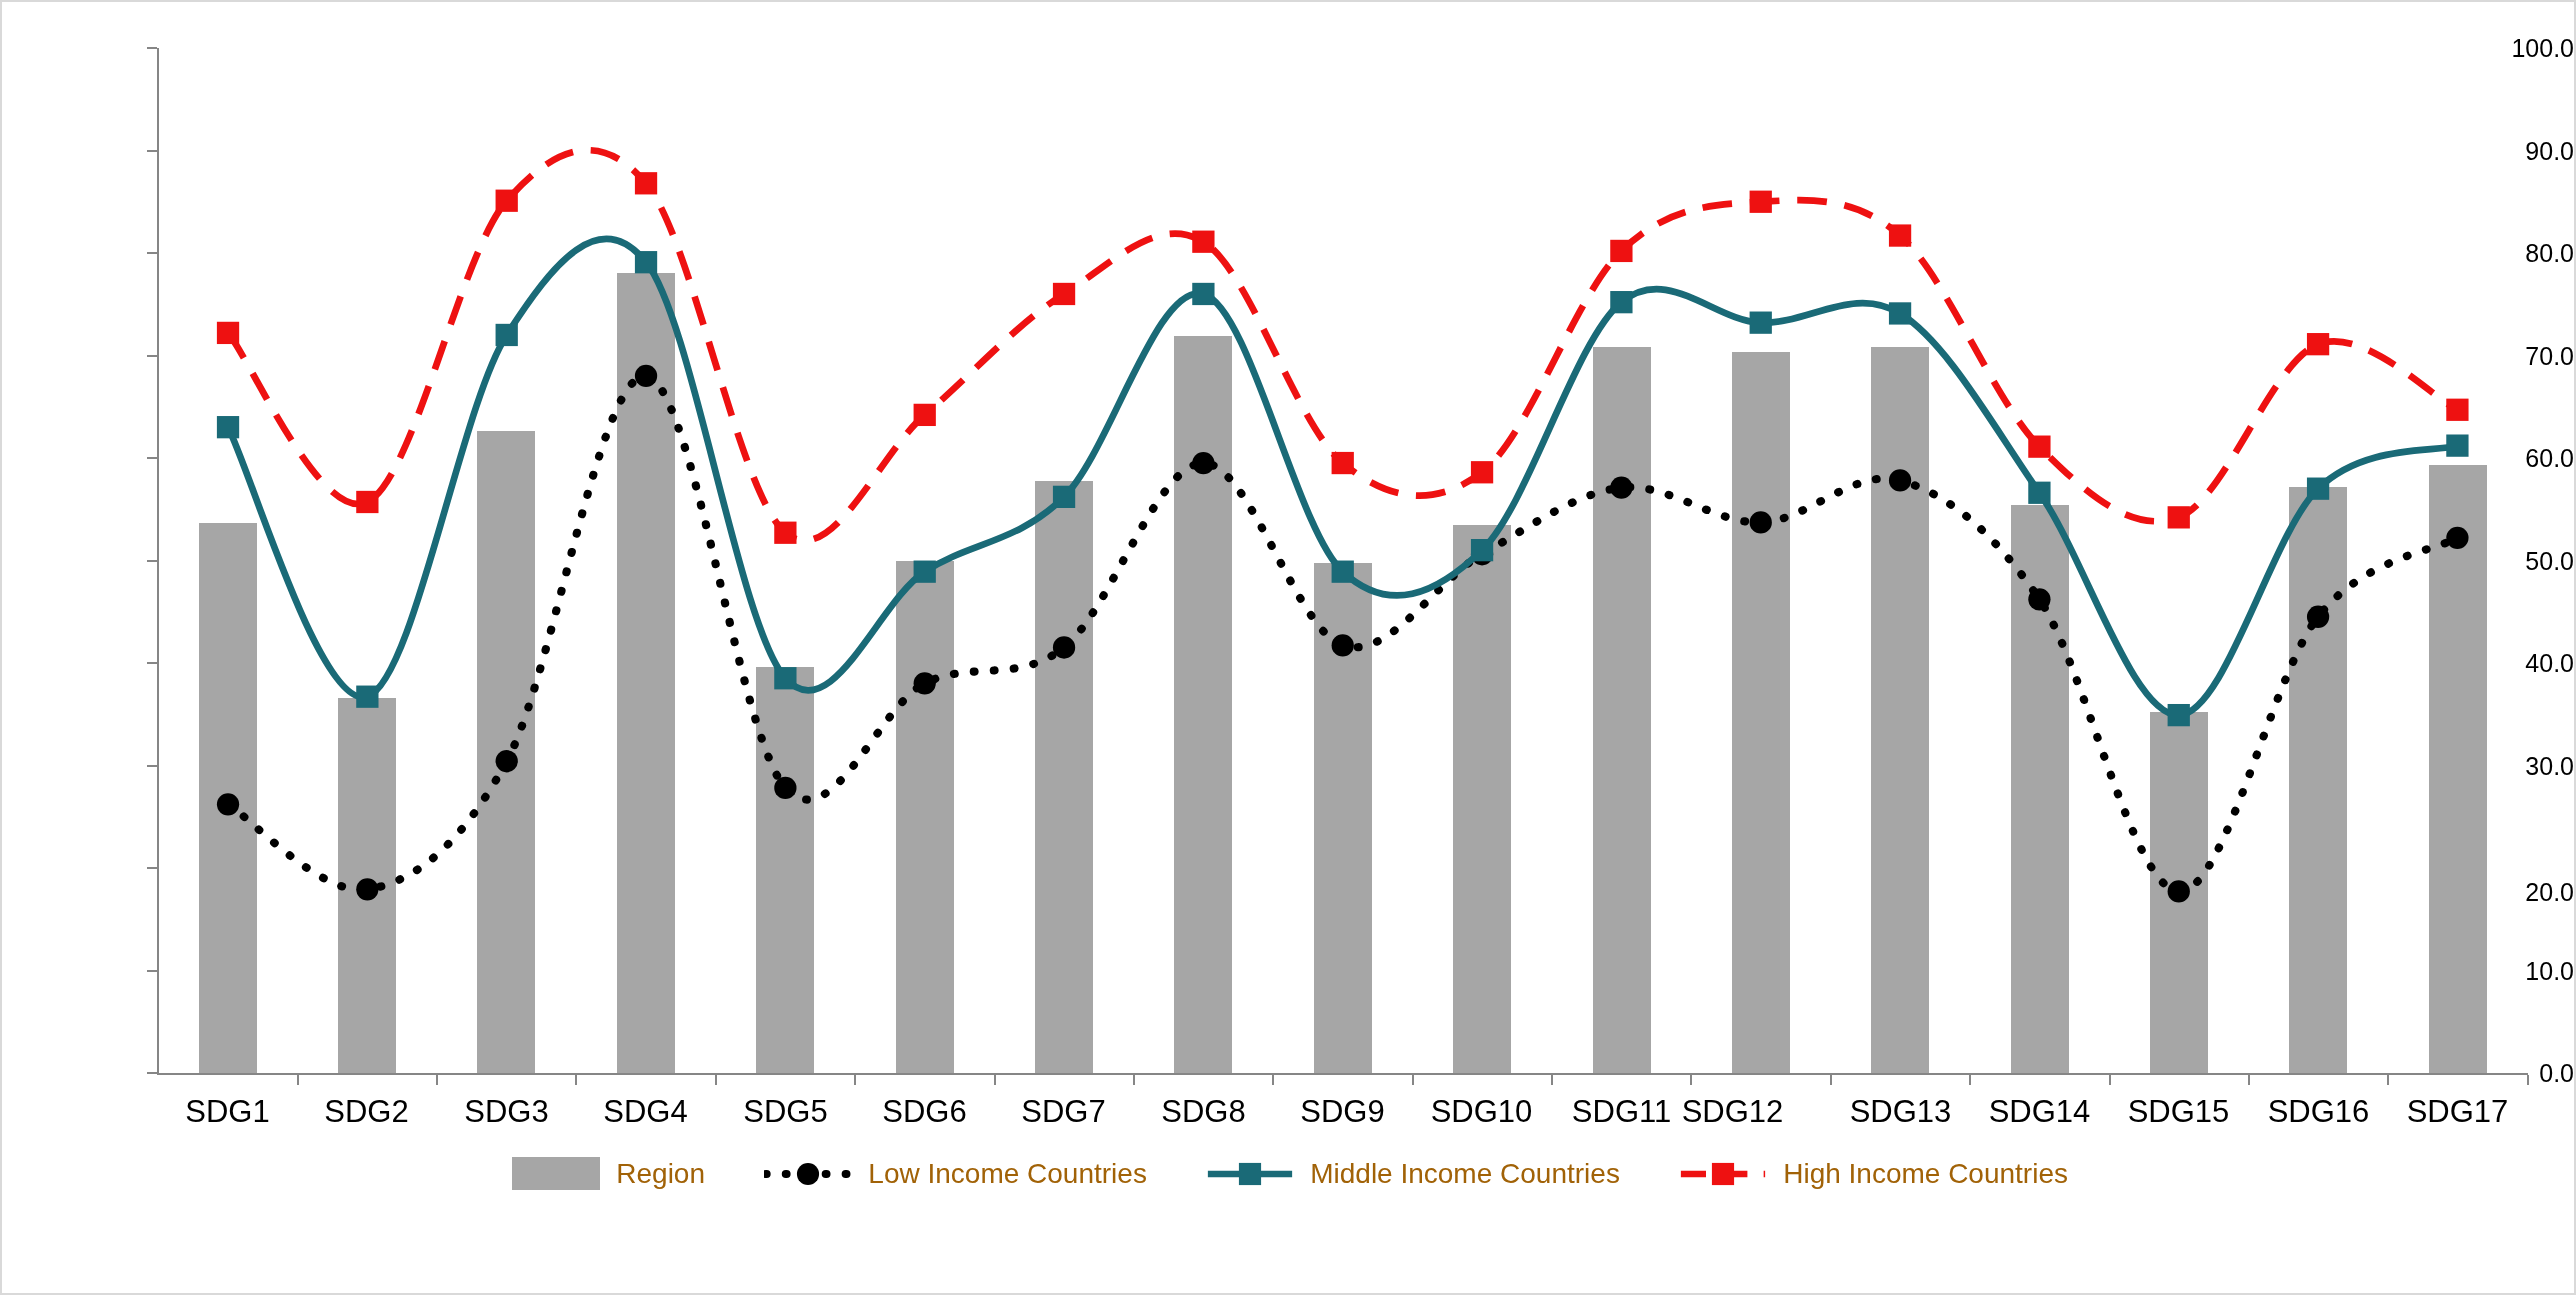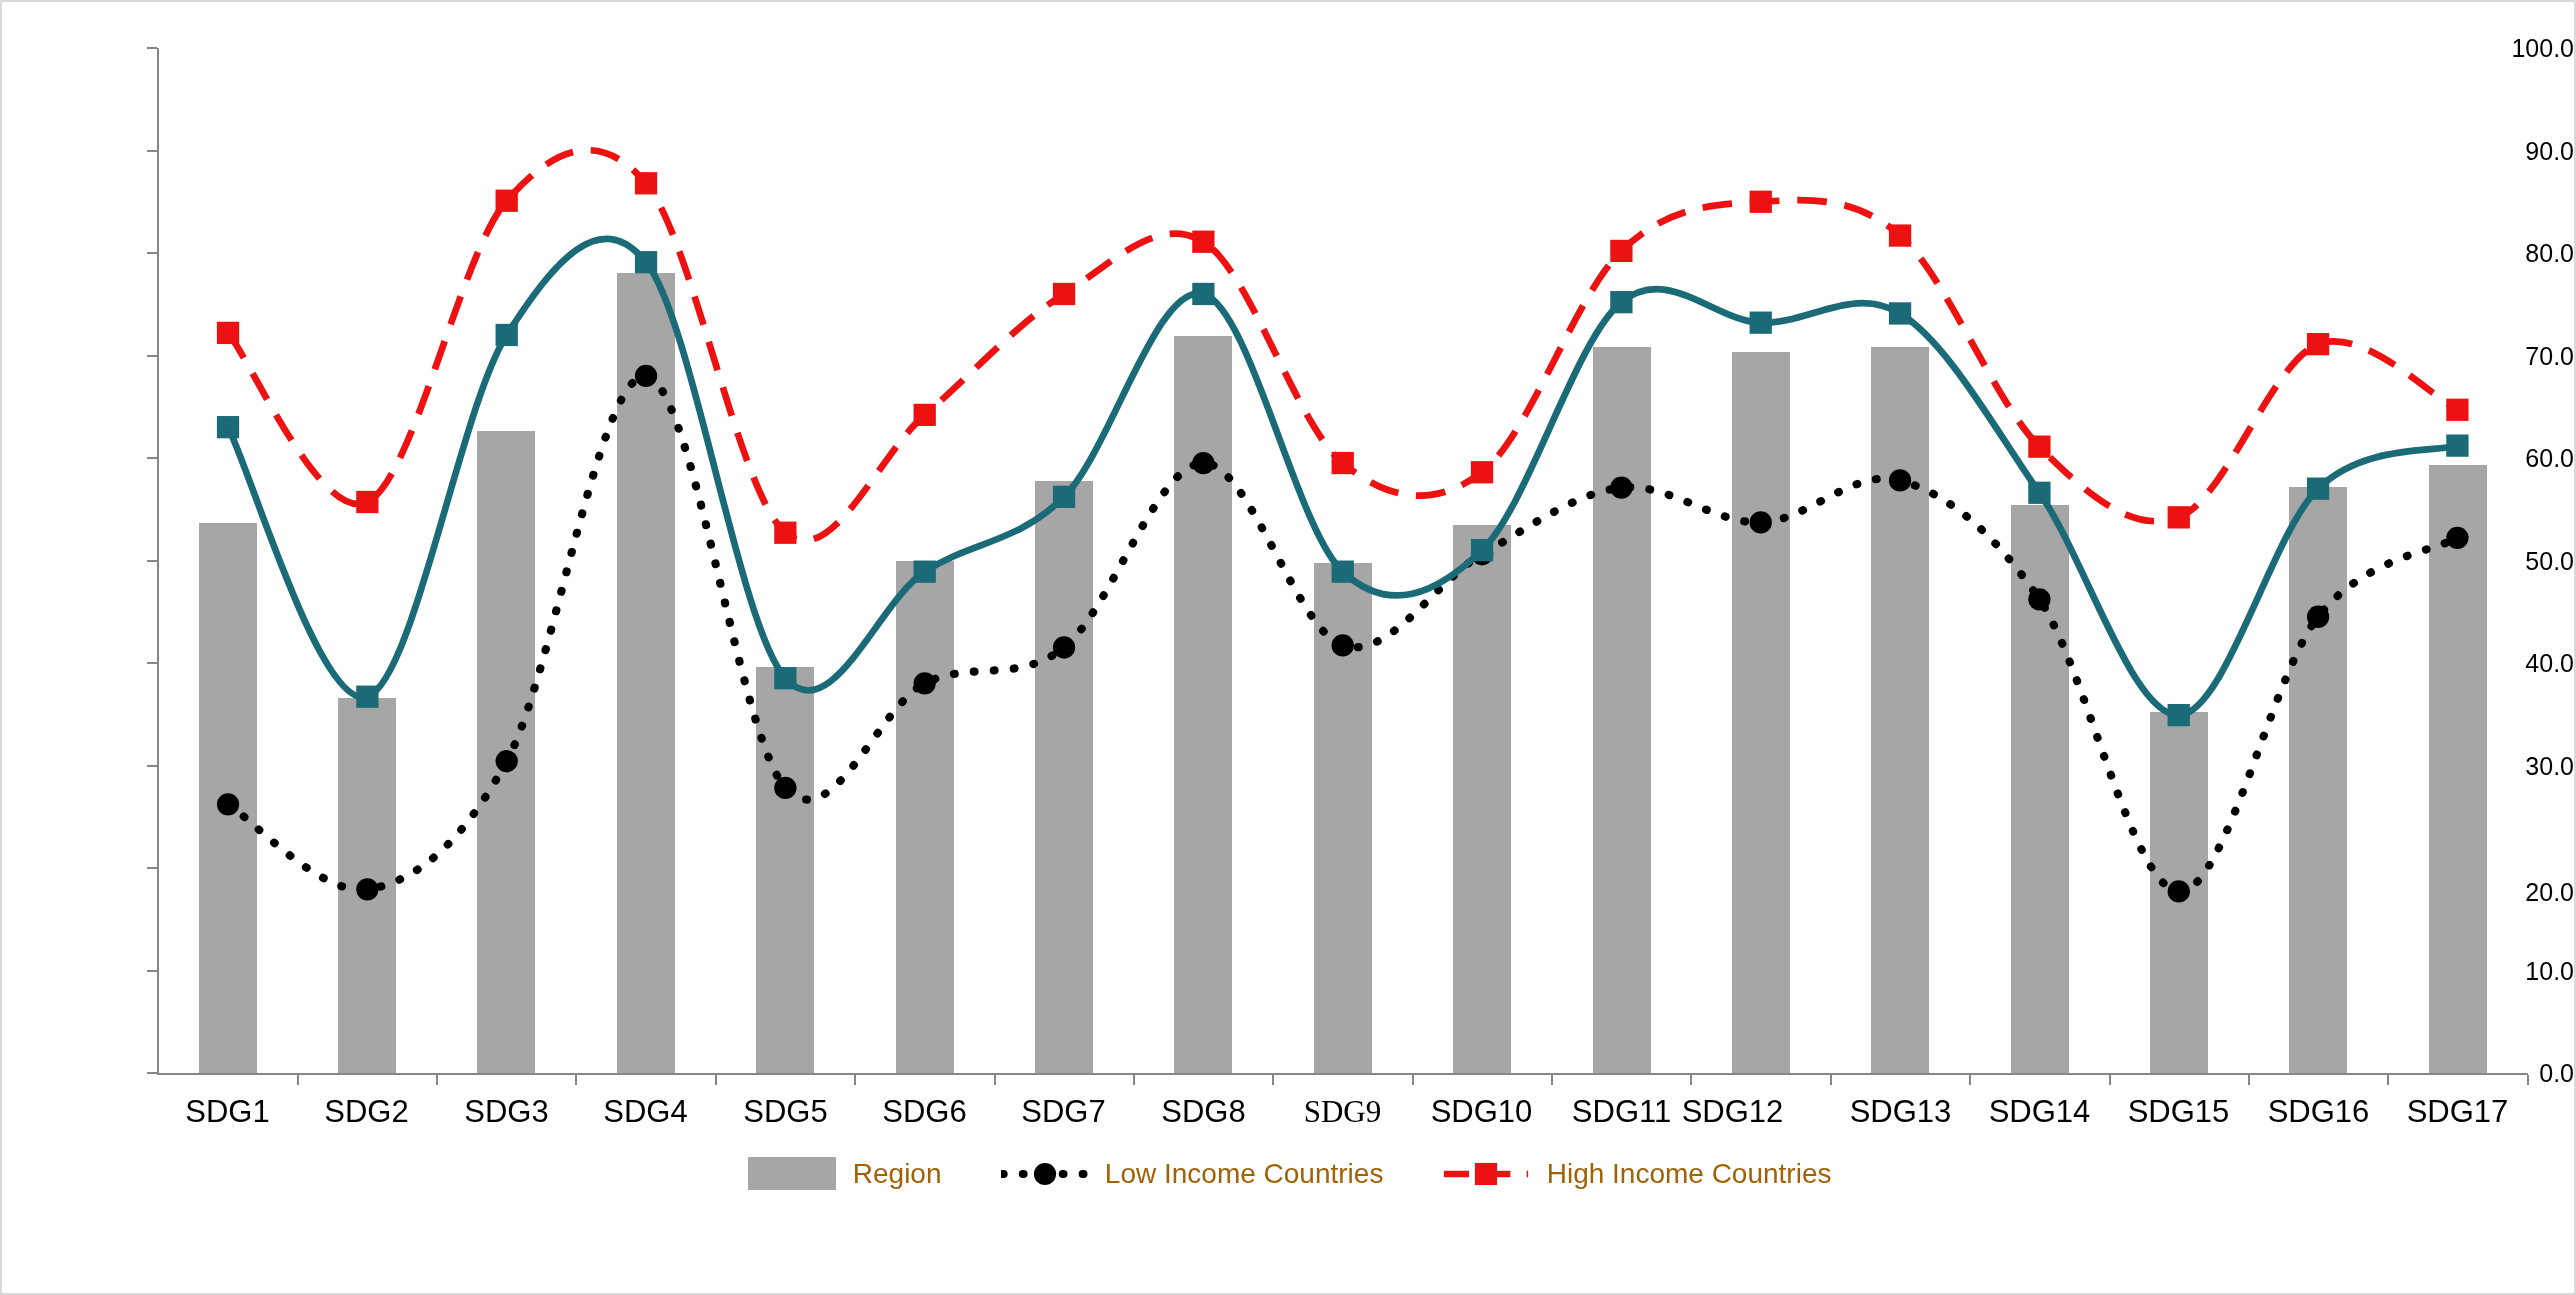--- a/index.html
+++ b/index.html
@@ -161,21 +161,21 @@
       <div class="xtick-label" style="left: 574px; width: 139px;">SDG4</div>
       <div class="xtick-mark" style="left: 713px;"></div>
       <div class="xtick-label" style="left: 714px; width: 139px;">SDG5</div>
       <div class="xtick-mark" style="left: 852px;"></div>
       <div class="xtick-label" style="left: 853px; width: 139px;">SDG6</div>
       <div class="xtick-mark" style="left: 992px;"></div>
       <div class="xtick-label" style="left: 992px; width: 139px;">SDG7</div>
       <div class="xtick-mark" style="left: 1131px;"></div>
       <div class="xtick-label" style="left: 1132px; width: 139px;">SDG8</div>
       <div class="xtick-mark" style="left: 1270px;"></div>
-      <div class="xtick-label" style="left: 1271px; width: 139px; font-family: Liberation Serif, serif;">SDG9</div>
+      <div class="xtick-label" style="left: 1271px; width: 139px;">SDG9</div>
       <div class="xtick-mark" style="left: 1410px;"></div>
       <div class="xtick-label" style="left: 1410px; width: 139px;">SDG10</div>
       <div class="xtick-mark" style="left: 1549px;"></div>
       <div class="xtick-label" style="left: 1550px; width: 139px;">SDG11</div>
       <div class="xtick-mark" style="left: 1688px;"></div>
       <div class="xtick-label" style="left: 1661px; width: 139px;">SDG12</div>
       <div class="xtick-mark" style="left: 1828px;"></div>
       <div class="xtick-label" style="left: 1829px; width: 139px;">SDG13</div>
       <div class="xtick-mark" style="left: 1967px;"></div>
       <div class="xtick-label" style="left: 1968px; width: 139px;">SDG14</div>
@@ -283,20 +283,29 @@
           <svg width="88" height="34" viewBox="0 0 118 46">
             <line x1="2" y1="23" x2="116" y2="23" stroke="#000000" stroke-width="11" stroke-dasharray="1 26" stroke-linecap="round"></line>
             <circle cx="59" cy="23" r="15" fill="#000000"></circle>
           </svg>
         </div>
         <span class="legend-label">Low Income Countries</span>
       </div>
       <div class="legend-item">
         <div class="swatch">
           <svg width="88" height="34" viewBox="0 0 118 46">
+            <line x1="2" y1="23" x2="116" y2="23" stroke="#1a6a77" stroke-width="9"></line>
+            <rect x="44" y="8" width="30" height="30" fill="#1a6a77"></rect>
+          </svg>
+        </div>
+        <span class="legend-label">Middle Income Countries</span>
+      </div>
+      <div class="legend-item">
+        <div class="swatch">
+          <svg width="88" height="34" viewBox="0 0 118 46">
             <line x1="2" y1="23" x2="116" y2="23" stroke="#ee1111" stroke-width="9" stroke-dasharray="34 22"></line>
             <rect x="44" y="8" width="30" height="30" fill="#ee1111"></rect>
           </svg>
         </div>
         <span class="legend-label">High Income Countries</span>
       </div>
     </div>
 
 </div>
 

